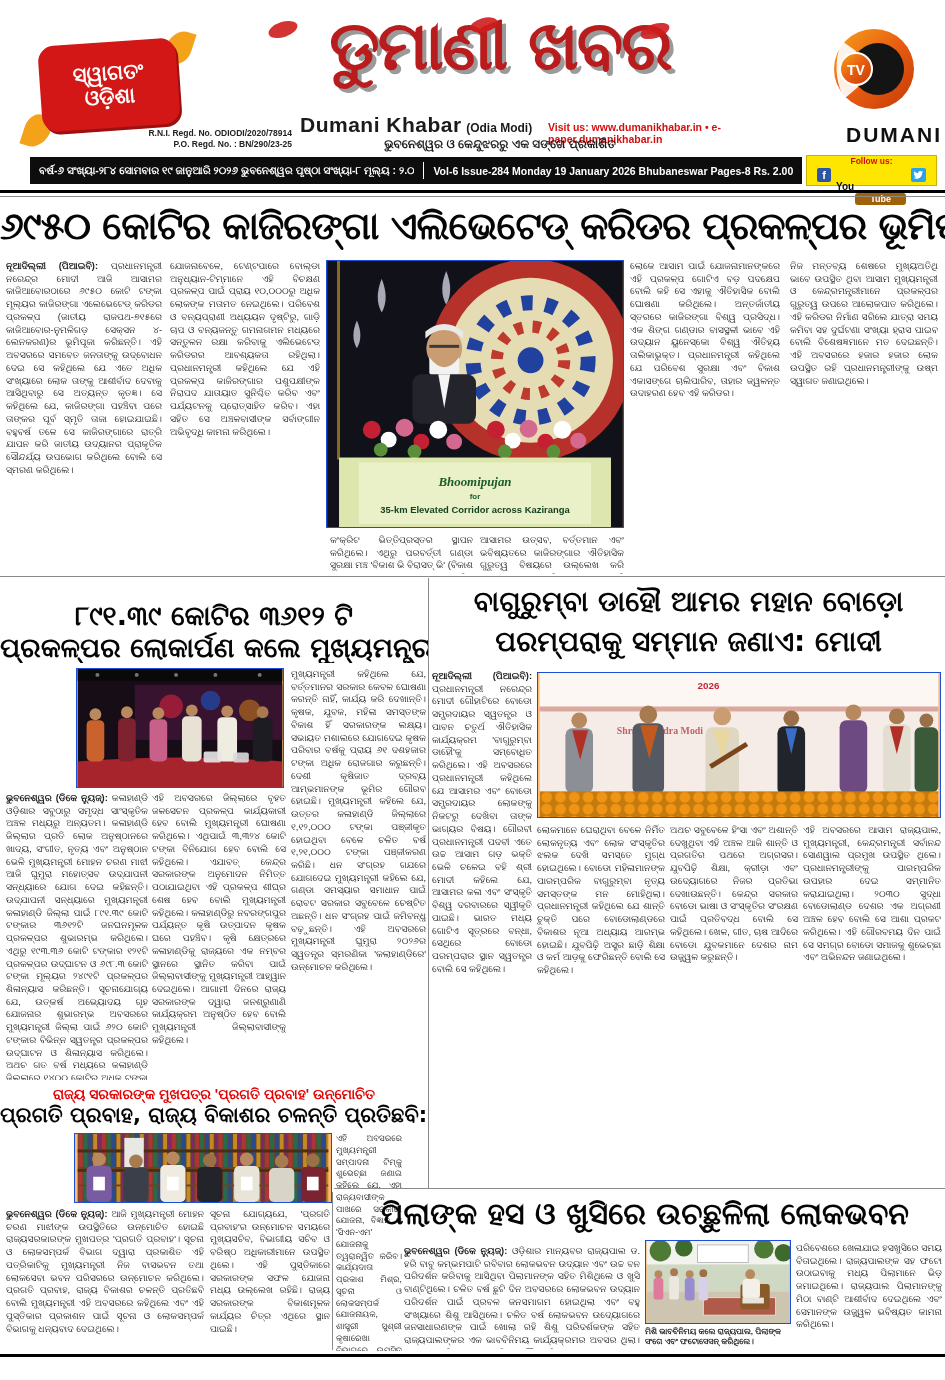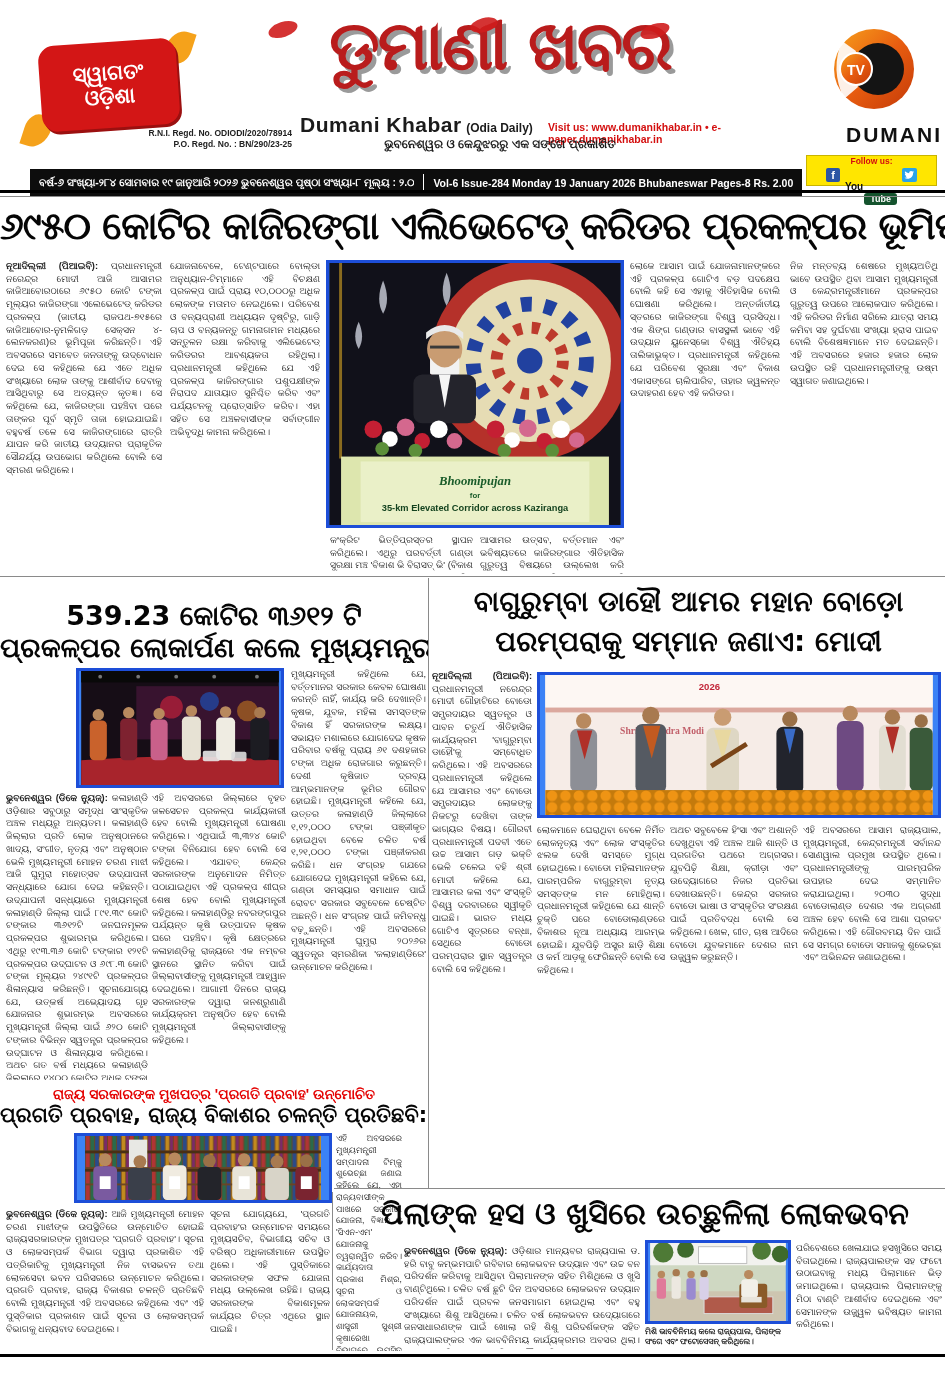--- a/index.html
+++ b/index.html
@@ -22,44 +22,44 @@
   .accent{position:absolute;background:#cf1d1d;border-radius:50%;z-index:2;opacity:.9;}
   .mast-sub-en{left:300px;top:113px;white-space:nowrap;}
   .mast-sub-en b{font-size:21px;letter-spacing:.5px;}
   .mast-sub-en span{font-size:12px;font-weight:bold;}
   .visit{left:548px;top:121px;width:250px;font-size:10.5px;font-weight:bold;color:#d40f0f;}
   .mast-sub-od{left:280px;top:137px;width:440px;text-align:center;font-size:12px;font-weight:bold;}
   .tvlogo{left:802px;top:0px;width:140px;height:152px;text-align:center;margin-top:19px;}
   .tvbrand{position:absolute;left:0;top:104px;width:140px;text-align:right;font-size:21px;
            font-weight:900;letter-spacing:2px;color:#101010;}
   .infobar{left:30px;top:157px;width:772px;height:27px;background:#0d0d0d;color:#fff;display:flex;
-           align-items:center;gap:9px;padding:0 9px;box-sizing:border-box;margin-top:12px;}
+           align-items:center;gap:9px;padding:0 9px;box-sizing:border-box;}
   .infobar span{font-size:10.5px;font-weight:bold;white-space:nowrap;overflow:hidden;}
   .vline{width:1px;height:17px;background:#fff;flex:0 0 auto;}
   .followbox{left:806px;top:155px;width:131px;height:31px;background:#ffe600;border:1px solid #c9b400;
              box-sizing:border-box;text-align:center;}
   .followbox .fu{font-size:8.5px;font-weight:bold;color:#d40f0f;line-height:10px;display:block;}
   .socialrow{display:flex;align-items:center;justify-content:center;gap:5px;height:18px;}
   .fb{width:14px;height:14px;background:#2c56a4;color:#fff;font-weight:bold;font-size:11px;
       line-height:14px;border-radius:2px;display:inline-block;}
   .ytbox{display:flex;align-items:center;gap:1px;}
   .yt-you{font-size:10px;font-weight:900;color:#111;margin-top:23px;}
-  .yt-tube{font-size:9px;font-weight:900;color:#fff;background:#14532d;border-radius:3px;padding:1px 6px;margin-top:48px;}
+  .yt-tube{font-size:9px;font-weight:900;color:#fff;background:#a16207;border-radius:3px;padding:1px 15px;margin-top:48px;}
   .tw{width:15px;height:14px;background:#2aa3e8;border-radius:2px;display:inline-flex;
       align-items:center;justify-content:center;}
   .rule{position:absolute;background:#000;}
   .grayline{position:absolute;background:#8a8a8a;}
   
   .headline{font-weight:900;color:#050505;text-align:center;white-space:nowrap;overflow:hidden;
             font-family:"DejaVu Sans",sans-serif;}
   .lead-head{left:0;top:199px;width:945px;height:54px;font-size:38px;line-height:54px;letter-spacing:-1px;}
   .kicker{color:#e40000;font-weight:900;text-align:center;white-space:nowrap;overflow:hidden;}
   .col{font-size:9.3px;line-height:1.37;text-align:justify;overflow:hidden;color:#1c1c1c;}
   .col b{font-weight:900;}
-  .photo{border:3px solid #1d4ed8;box-sizing:border-box;overflow:hidden;background:#3b82f6;}
+  .photo{border:1px solid #1d4ed8;box-sizing:border-box;overflow:hidden;background:#fdba74;}
   .photo svg{display:block;width:100%;height:100%;}
   .caption{font-size:8px;font-weight:bold;line-height:1.3;overflow:hidden;}
 </style>
 </head>
 <body>
 
 <div class="page">
 
   <div class="abs badge">
     <div class="flame tr"></div>
@@ -75,21 +75,21 @@
     <div>P.O. Regd. No. : BN/290/23-25</div>
   </div>
 
   <div class="abs mast-title">ଡୁମାଣୀ ଖବର</div>
   <div class="accent" style="left:268px;top:22px;width:30px;height:15px;transform:rotate(-18deg);"></div>
   <div class="accent" style="left:470px;top:18px;width:28px;height:14px;transform:rotate(-15deg);"></div>
   <div class="accent" style="left:640px;top:24px;width:30px;height:14px;transform:rotate(-18deg);"></div>
 
   <div class="abs mast-sub-en">
     <b>Dumani Khabar</b>
-    <span>(Odia Daily)</span>
+    <span>(Odia Modi)</span>
   </div>
   <div class="abs visit">Visit us: www.dumanikhabar.in • e-paper.dumanikhabar.in</div>
   <div class="abs mast-sub-od">ଭୁବନେଶ୍ୱର ଓ କେନ୍ଦୁଝରରୁ ଏକ ସଙ୍ଗେ ପ୍ରକାଶିତ</div>
 
   <div class="abs tvlogo">
     <svg width="100" height="100" viewBox="0 0 100 100" style="margin-top:2px;">
       <defs>
         <linearGradient id="dg" x1="0" y1="0" x2="1" y2="1">
           <stop offset="0" stop-color="#f7a21c"></stop>
             <stop offset="0.5" stop-color="#e85d10"></stop>
@@ -187,21 +187,21 @@
 
   <div class="abs col" style="left:330px;top:534px;width:143px;height:40px;">କଂକ୍ରିଟ ଭିତ୍ତିପ୍ରସ୍ତର ସ୍ଥାପନ କରିଥିଲେ। ଏଥିରୁ ପରବର୍ତ୍ତୀ ଗଣ୍ଡା ସୁରକ୍ଷା ମଞ୍ଚ 'ବିକାଶ ଭି ବିରାସତ୍ ଭି' (ବିକାଶ ମଧ୍ୟ ପରମ୍ପରା ମଧ୍ୟ) କୁ ସୂଚିତ କରିଛି।</div>
   <div class="abs col" style="left:480px;top:534px;width:144px;height:40px;">ଆସାମର ଉତ୍ସବ, ବର୍ତ୍ତମାନ ଏବଂ ଭବିଷ୍ୟତରେ କାଜିରଙ୍ଗାର ଐତିହାସିକ ଗୁରୁତ୍ୱ ବିଷୟରେ ଉଲ୍ଲେଖ କରି ପ୍ରଧାନମନ୍ତ୍ରୀ କହିଥିଲେ ସେ ଏହି କାଜିରଙ୍ଗା ଭାରତର ଉଦ୍ୟାନର ପ୍ରବେଶ ପଥ ଏବଂ</div>
 
   <div class="abs col" style="left:630px;top:260px;width:150px;height:312px;">ଲୋକେ ଆସାମ ପାଇଁ ଯୋଜନାମାନଙ୍କରେ ଏହି ପ୍ରକଳ୍ପ ଗୋଟିଏ ବଡ଼ ପଦକ୍ଷେପ ବୋଲି କହି ସେ ଏହାକୁ ଐତିହାସିକ ବୋଲି ଘୋଷଣା କରିଥିଲେ। ଅନ୍ତର୍ଜାତୀୟ ସ୍ତରରେ କାଜିରଙ୍ଗା ବିଶ୍ୱ ପ୍ରସିଦ୍ଧ। ଏକ ଶିଙ୍ଗ ଗଣ୍ଡାର ବାସସ୍ଥଳୀ ଭାବେ ଏହି ଉଦ୍ୟାନ ୟୁନେସ୍କୋ ବିଶ୍ୱ ଐତିହ୍ୟ ତାଲିକାଭୁକ୍ତ। ପ୍ରଧାନମନ୍ତ୍ରୀ କହିଥିଲେ ଯେ ପରିବେଶ ସୁରକ୍ଷା ଏବଂ ବିକାଶ ଏକାସଙ୍ଗେ ଚାଲିପାରିବ, ତାହାର ଜ୍ୱଳନ୍ତ ଉଦାହରଣ ହେବ ଏହି କରିଡର।</div>
   <div class="abs col" style="left:790px;top:260px;width:148px;height:312px;">ନିଜ ମନ୍ତବ୍ୟ ଶେଷରେ ମୁଖ୍ୟଅତିଥି ଭାବେ ଉପସ୍ଥିତ ଥିବା ଆସାମ ମୁଖ୍ୟମନ୍ତ୍ରୀ ଓ କେନ୍ଦ୍ରମନ୍ତ୍ରୀମାନେ ପ୍ରକଳ୍ପର ଗୁରୁତ୍ୱ ଉପରେ ଆଲୋକପାତ କରିଥିଲେ। ଏହି କରିଡର ନିର୍ମାଣ ସରିଲେ ଯାତ୍ରା ସମୟ କମିବା ସହ ଦୁର୍ଘଟଣା ସଂଖ୍ୟା ହ୍ରାସ ପାଇବ ବୋଲି ବିଶେଷଜ୍ଞମାନେ ମତ ଦେଇଛନ୍ତି। ଏହି ଅବସରରେ ହଜାର ହଜାର ଲୋକ ଉପସ୍ଥିତ ରହି ପ୍ରଧାନମନ୍ତ୍ରୀଙ୍କୁ ଉଷ୍ମ ସ୍ୱାଗତ ଜଣାଇଥିଲେ।</div>
 
   <div class="grayline" style="left:0;top:576px;width:945px;height:1px;"></div>
   <div class="grayline" style="left:428px;top:578px;width:1px;height:610px;"></div>
 
-  <div class="abs headline" style="left:0;top:600px;width:428px;font-size:27px;line-height:31px;">539.23 କୋଟିର ୩୬୧୨ ଟି</div>
+  <div class="abs headline" style="left:0;top:600px;width:428px;font-size:27px;line-height:31px;">୮୯୧.୩୯ କୋଟିର ୩୬୧୨ ଟି</div>
   <div class="abs headline" style="left:0;top:632px;width:428px;font-size:27px;line-height:31px;">ପ୍ରକଳ୍ପର ଲୋକାର୍ପଣ କଲେ ମୁଖ୍ୟମନ୍ତ୍ରୀ</div>
 
   <div class="abs photo" style="left:76px;top:668px;width:208px;height:120px;">
     <svg viewBox="0 0 208 120">
       <rect width="208" height="120" fill="#160d16"></rect>
       <rect width="208" height="12" fill="#090909"></rect>
       <circle cx="20" cy="6" r="2" fill="#777"></circle>
         <circle cx="60" cy="6" r="2" fill="#777"></circle>
       <circle cx="100" cy="6" r="2" fill="#777"></circle>
         <circle cx="140" cy="6" r="2" fill="#777"></circle>

